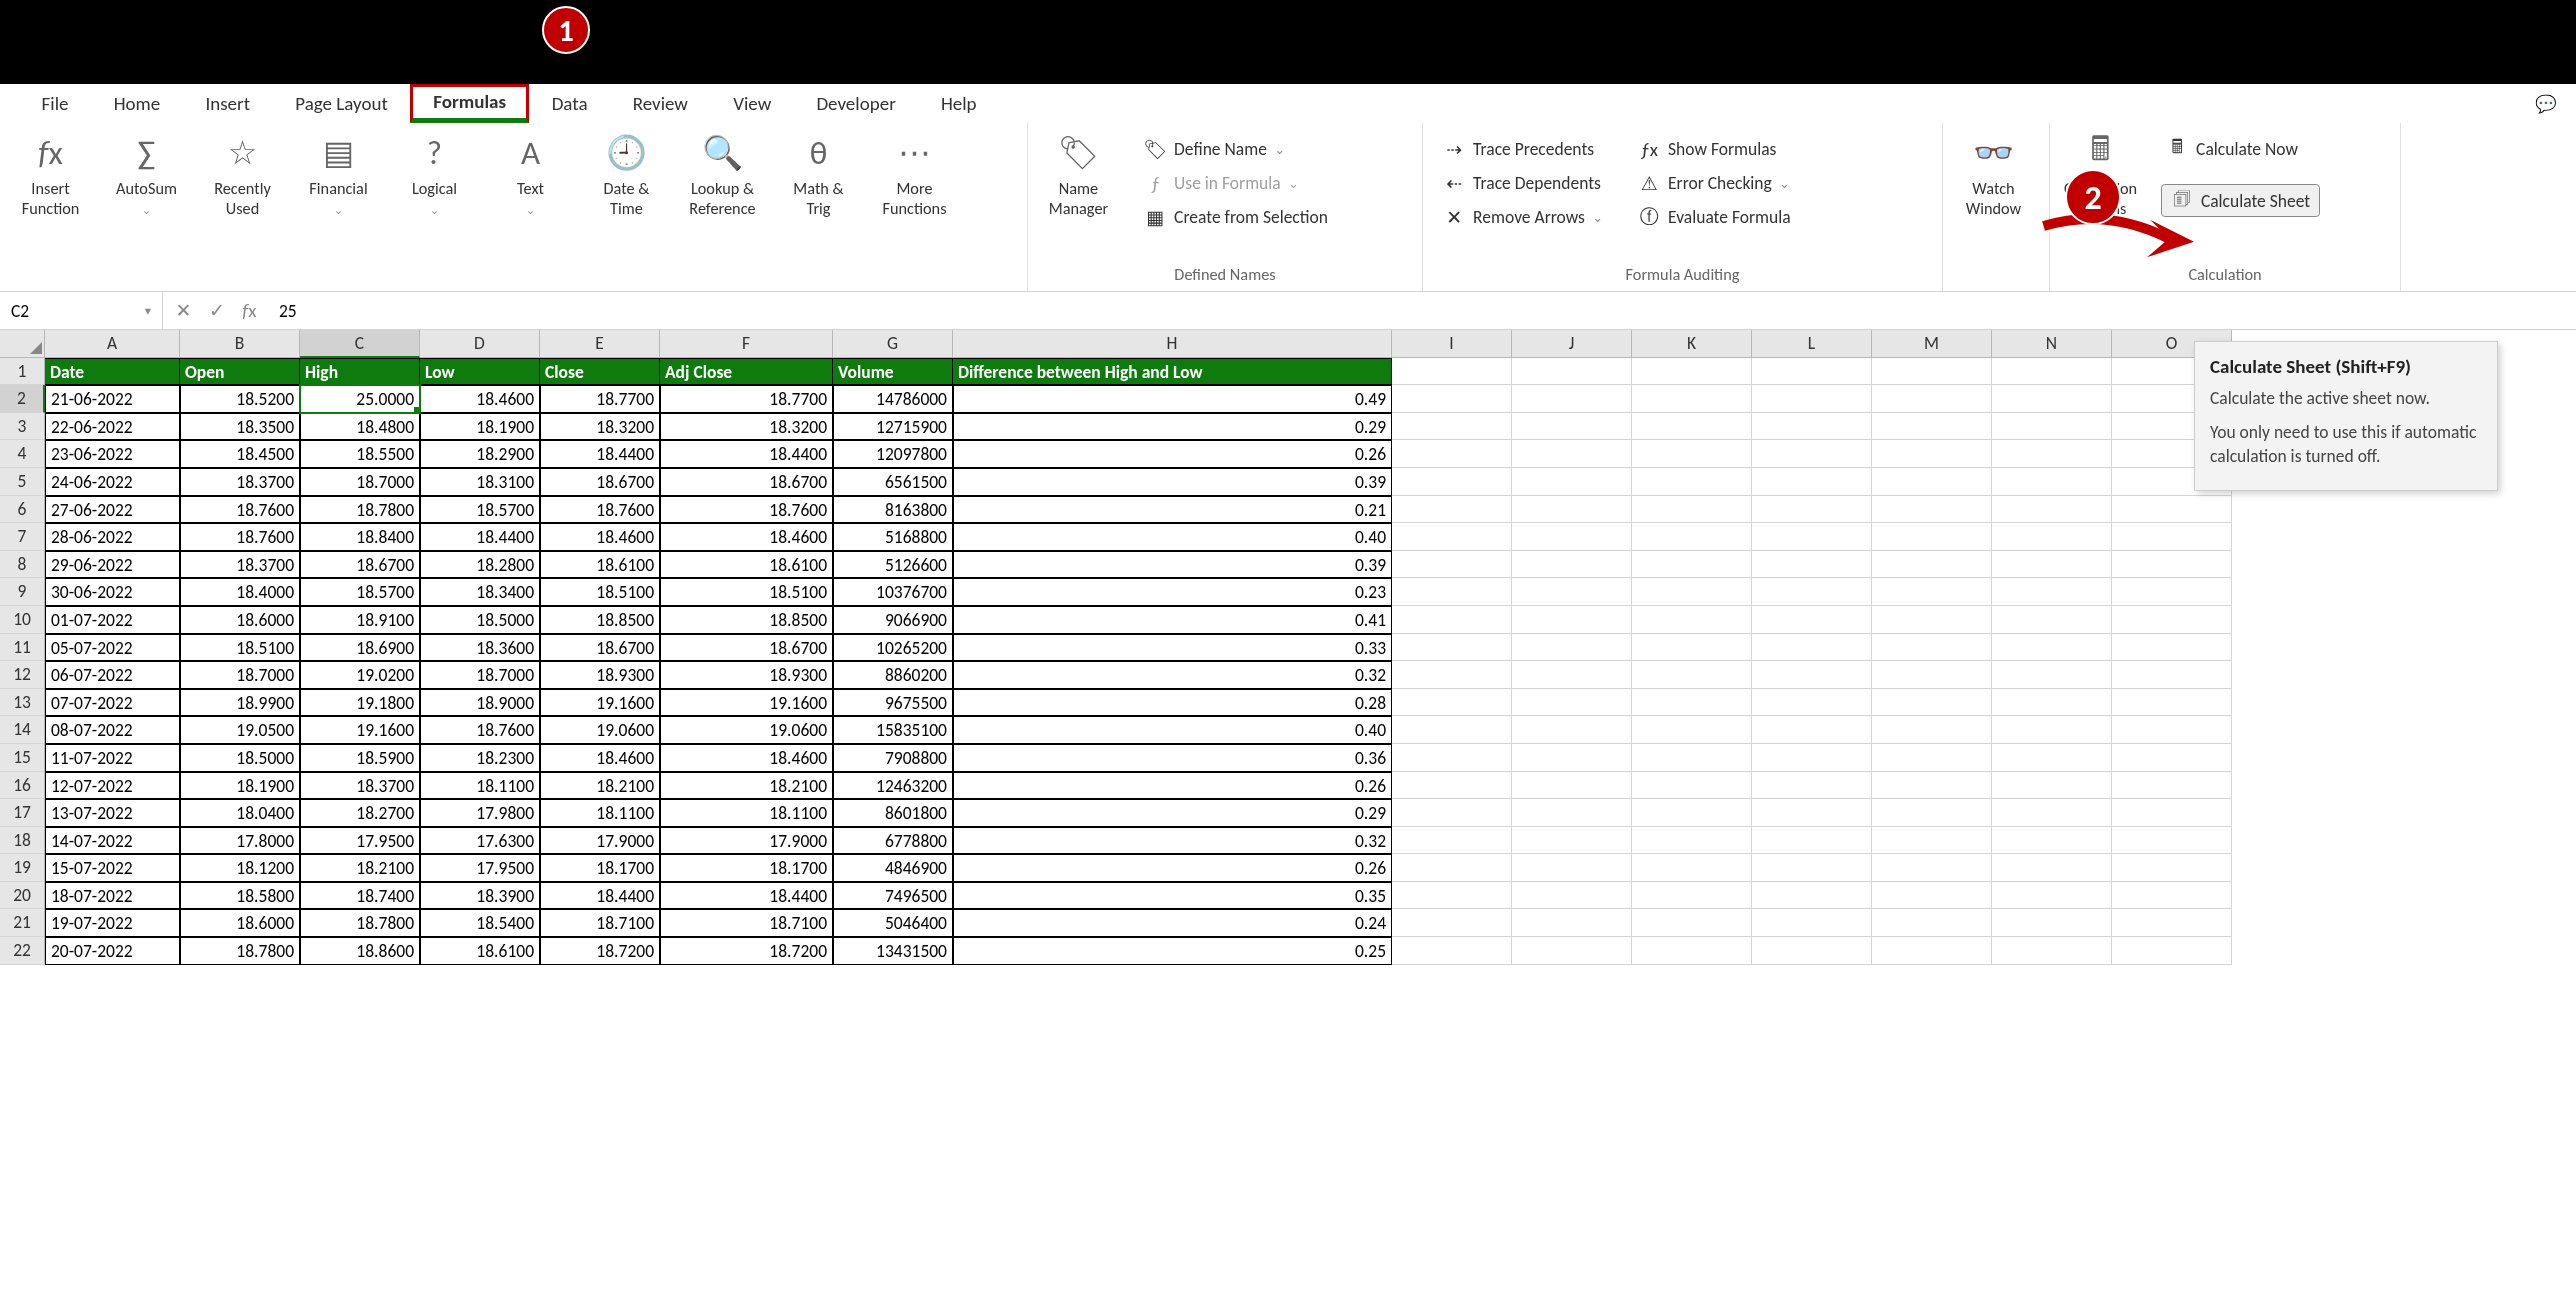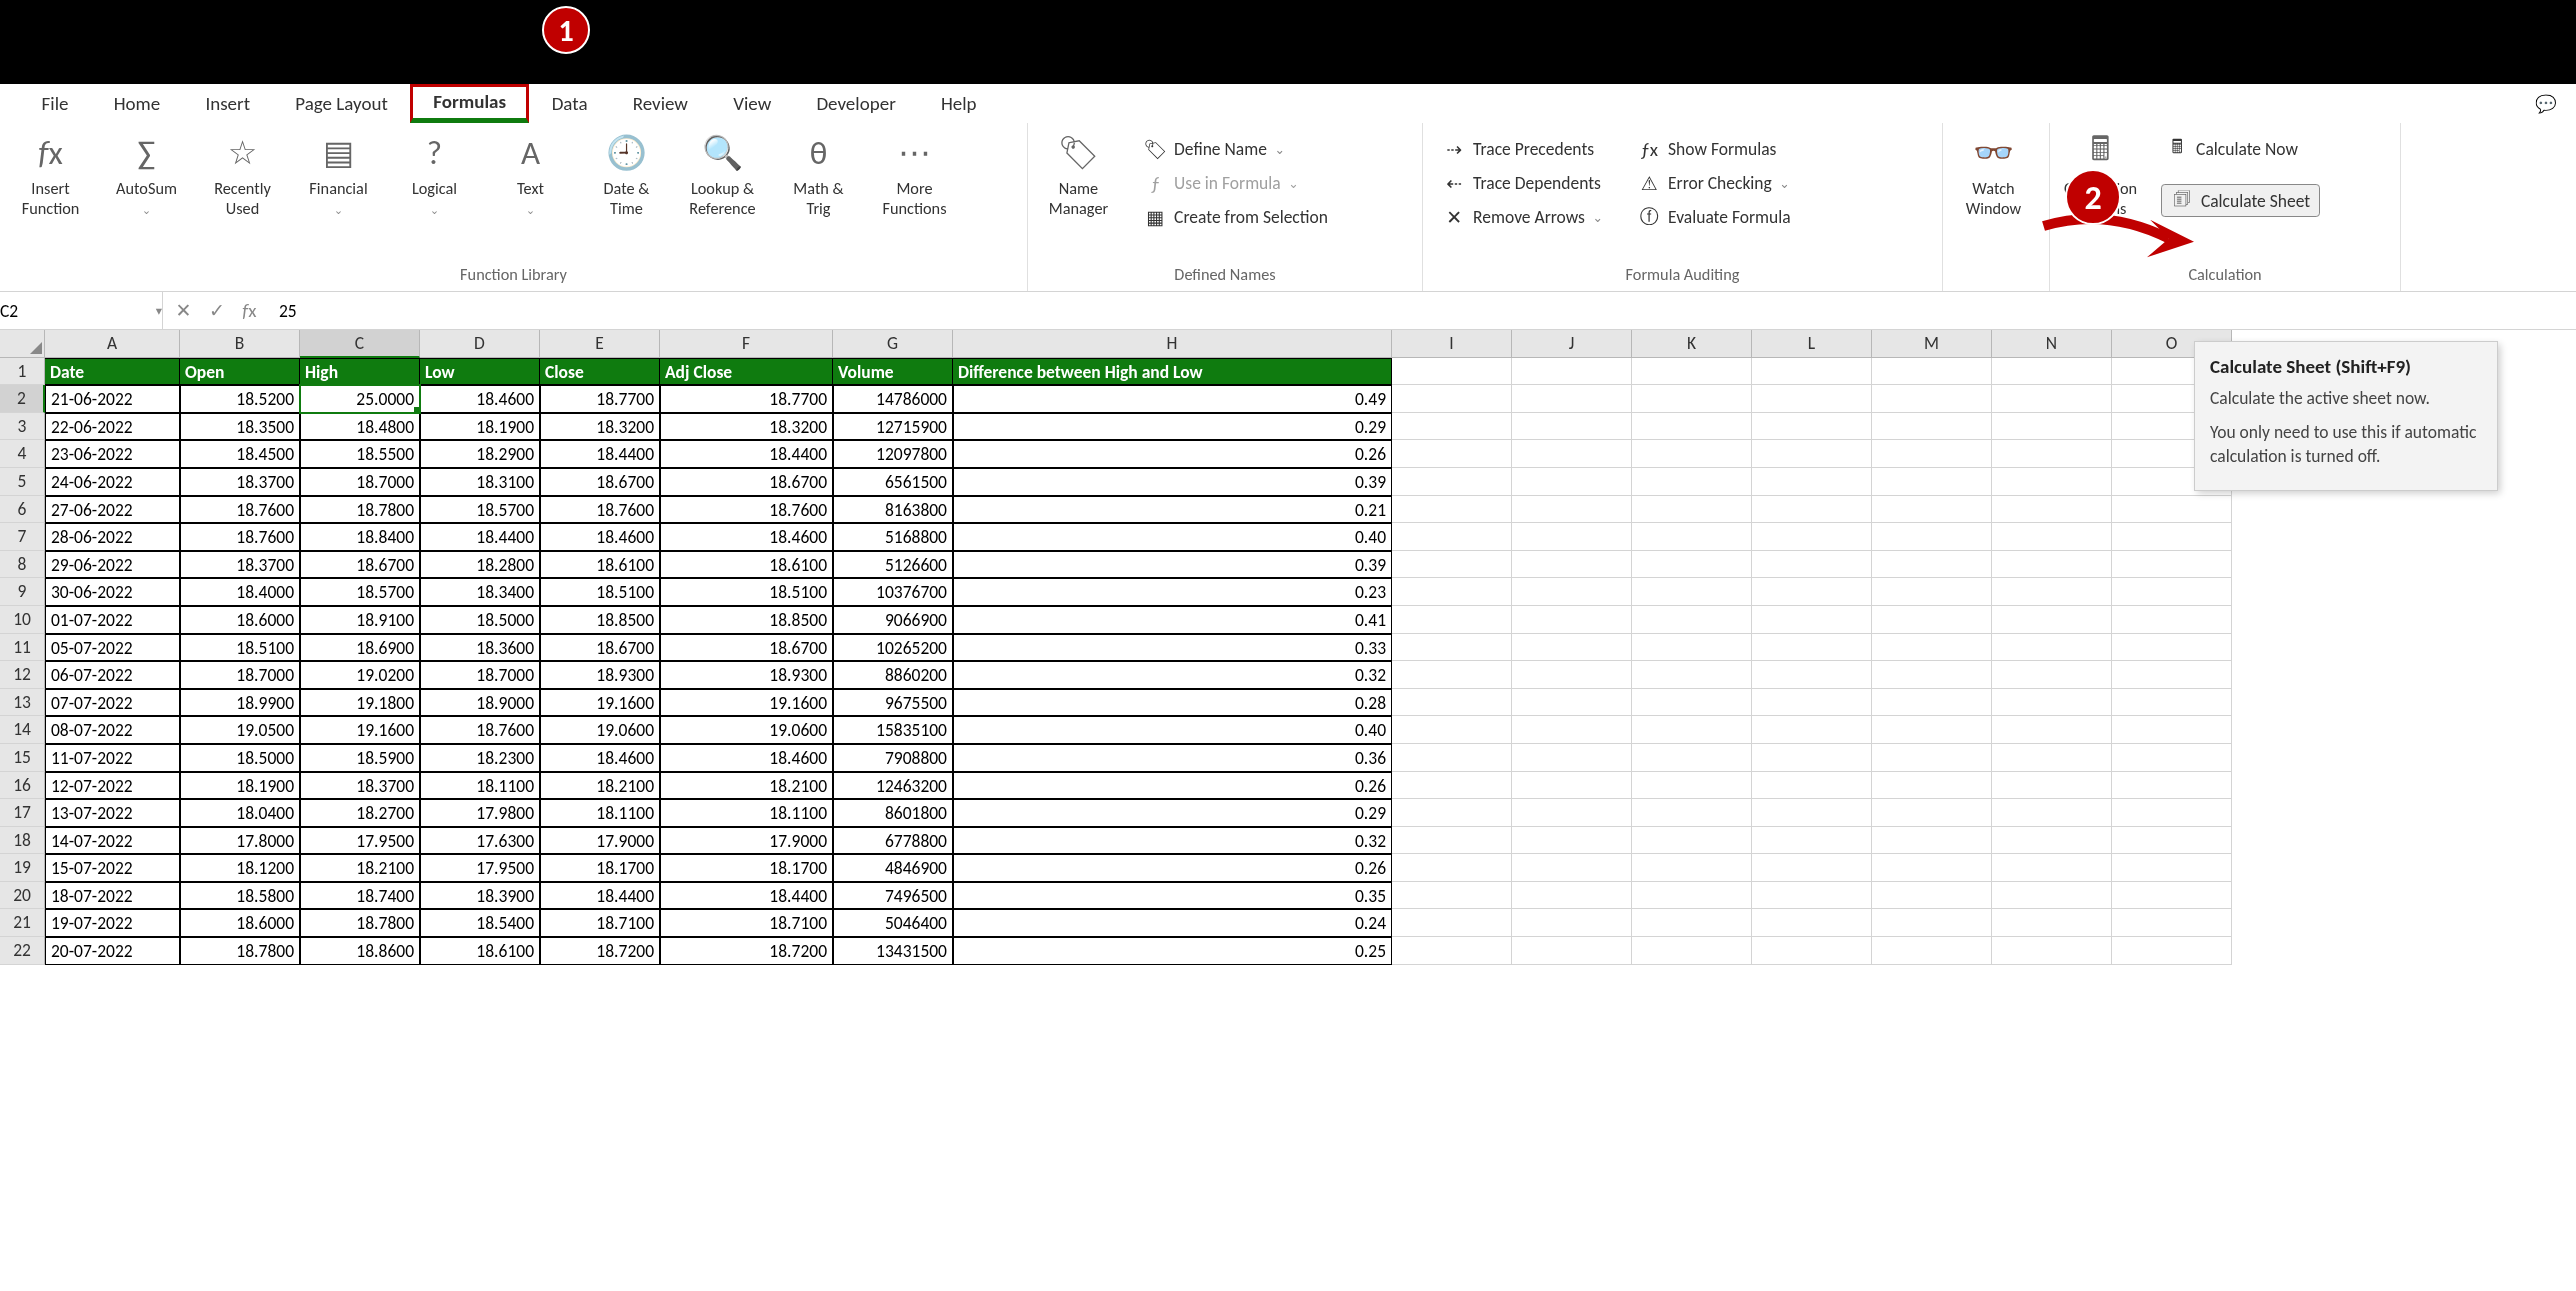--- a/index.html
+++ b/index.html
@@ -18,21 +18,21 @@
 .riblabel { text-align: center; font-size: 16.3px; color: #666; padding: 5px 0 7.5px 0; }
 .bigbtn { display: flex; flex-direction: column; align-items: center; width: 81px; text-align: center; font-size: 16.3px; color: #333; gap: 5px; }
 .bigbtn .ico { width: 40px; height: 40px; display: flex; align-items: center; justify-content: center; font-size: 33px; color: #666; }
 .stackbtns { display: flex; flex-direction: column; gap: 6.3px; padding: 2.5px 5px; }
 .smallbtn { display: flex; align-items: center; gap: 7.5px; font-size: 17.5px; color: #333; white-space: nowrap; padding: 2.5px 5px; }
 .smallbtn.disabled { color: #a0a0a0; }
 .smallbtn .sico { width: 22.6px; height: 22.6px; display: inline-flex; align-items: center; justify-content: center; font-size: 19px; }
 .smallbtn.highlight { border: 1.9px solid #888; border-radius: 3.8px; background: #f0f0f0; padding: 3.8px 8.8px; }
 
 .fbar { display: flex; align-items: center; height: 38px; border-bottom: 1.3px solid #d4d4d4; }
-.namebox { width: 163px; border-right: 1.3px solid #d4d4d4; height: 100%; display: flex; align-items: center; justify-content: space-between; padding: 0 0; font-size: 17.5px; }
+.namebox { width: 163px; border-right: 1.3px solid #d4d4d4; height: 100%; display: flex; align-items: center; justify-content: space-between; padding: 0 11px; font-size: 17.5px; }
 .namebox .dd { color: #888; font-size: 12.5px; }
 .fxctrls { display: flex; align-items: center; gap: 17.5px; padding: 0 12.5px; color: #888; font-size: 19px; }
 .fxval { flex: 1; padding: 0 10px; font-size: 17.5px; }
 
 .gridwrap { display: flex; }
 .corner { width: 45px; height: 27.6px; background: #e6e6e6; border-right: 1.3px solid #b7b7b7; border-bottom: 1.3px solid #b7b7b7; position: relative; }
 .corner::after { content: ""; position: absolute; right: 2.5px; bottom: 2.5px; border-left: 12.5px solid transparent; border-bottom: 12.5px solid #888; }
 .colheaders { display: flex; }
 .colhead { background: #e6e6e6; border-right: 1.3px solid #b7b7b7; border-bottom: 1.3px solid #b7b7b7; height: 27.6px; line-height: 27.6px; text-align: center; font-size: 17.5px; color: #333; }
 .colhead.sel { background: #d2d2d2; border-bottom: 2.5px solid #0f7b0f; }
@@ -133,21 +133,20 @@
           <div class="ico">θ</div>
           <span style="white-space:pre-line">Math &amp;
 Trig</span>
         </div>
       <div class="bigbtn">
           <div class="ico">⋯</div>
           <span style="white-space:pre-line">More
 Functions</span>
         </div>
     </div>
-    <div class="riblabel">Function Library</div>
   </div>
 
   <div class="ribgroup" style="width:395px;">
     <div class="ribctrls">
       <div class="bigbtn">
           <div class="ico">🏷</div>
           <span style="white-space:pre-line">Name
 Manager</span>
         </div>
       <div class="stackbtns">

